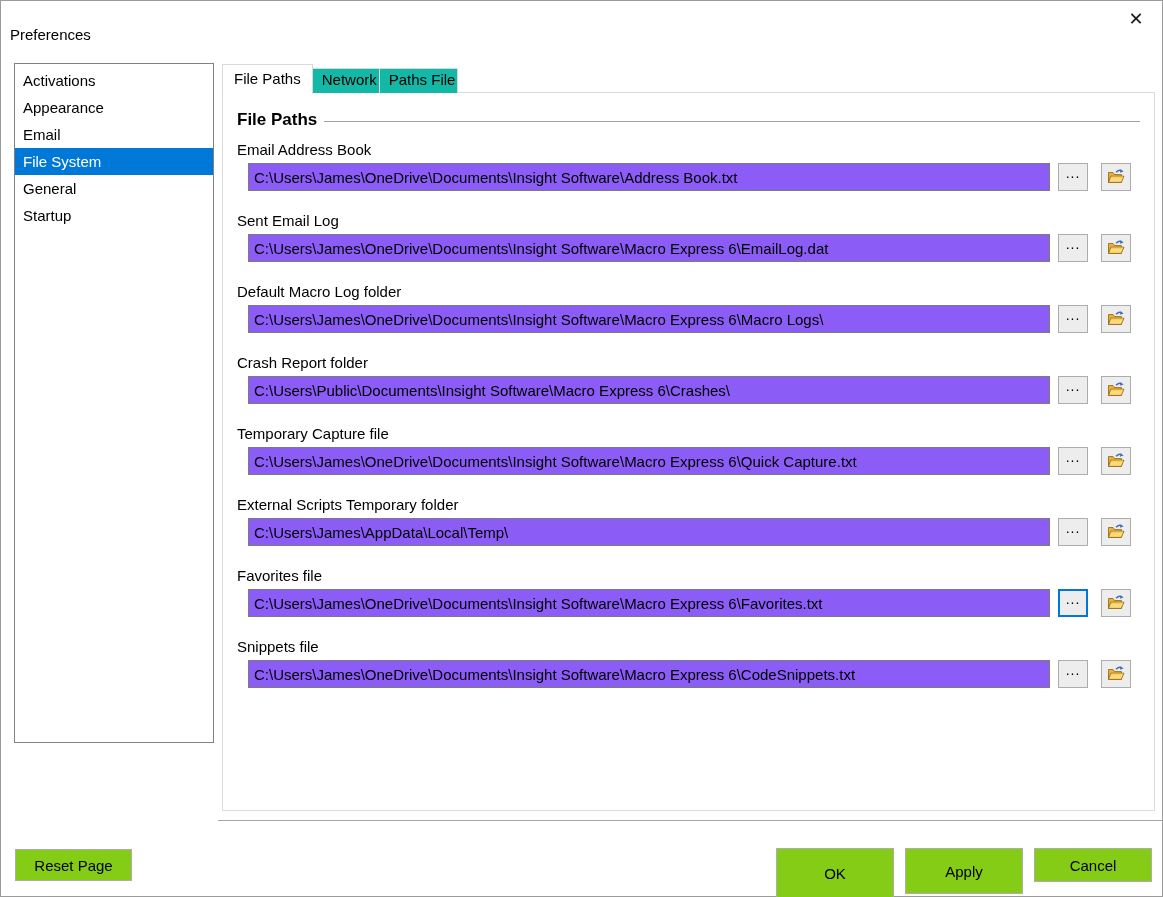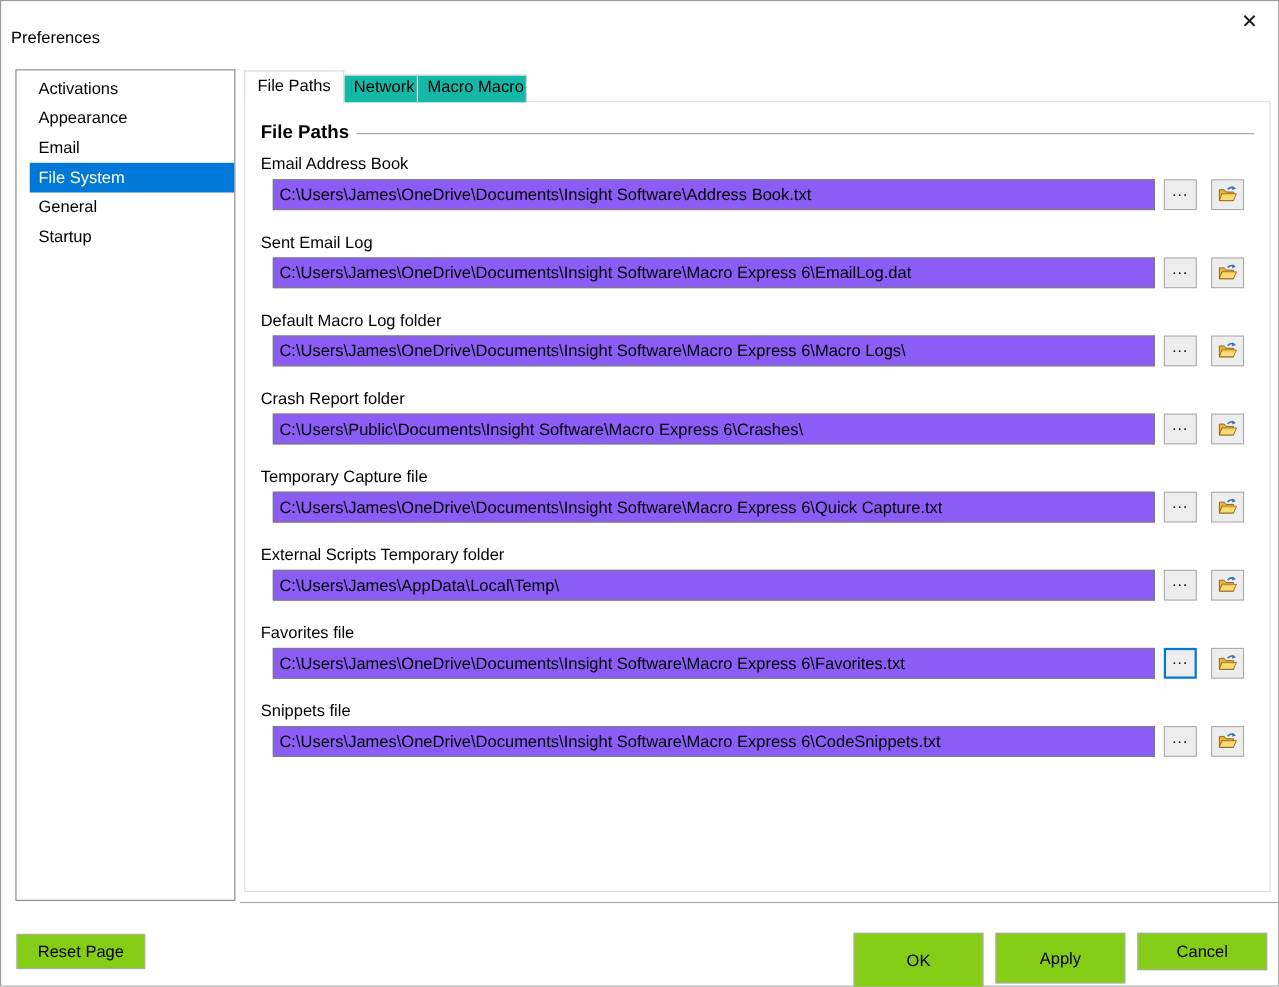--- a/index.html
+++ b/index.html
@@ -18,23 +18,23 @@
   
   .title-text { position:absolute; left:10px; top:26px; font-size:15px; }
   .close-btn {
     position:absolute; top:6px; right:14px; width:26px; height:26px;
     display:flex; align-items:center; justify-content:center;
     font-size:18px; font-weight:300; color:#1a1a1a; cursor:default;
     background:transparent; border:none; font-family:inherit;
   }
   
   .sidebar {
-    position:absolute; left:14px; top:63px; width:200px; height:756px;
+    position:absolute; left:14px; top:63px; width:200px; height:680px;
     background:#fff; border:1px solid #828282; box-sizing:border-box;
-    padding-top:3px; overflow:hidden;padding-left:12px;
+    padding-top:3px; overflow:hidden;
   }
   .sidebar-item { height:27px; line-height:27px; padding-left:8px; cursor:default; }
   .sidebar-item.selected { background:#0078d7; color:#ffffff; }
   
   .tabstrip {
     position:absolute; left:222px; top:63px; height:30px;
     display:flex; align-items:flex-end; z-index:2;
   }
   .tab {
     background:#14b8a6; border:1px solid #d9d9d9; border-bottom:none;
@@ -122,21 +122,21 @@
   </div>
 
 <div class="tabstrip" id="tabstrip">
     <div class="tab active">
     <span>File Paths</span>
   </div>
     <div class="tab">
     <span>Network</span>
   </div>
     <div class="tab">
-    <span>Macro Macro</span>
+    <span>Paths File</span>
   </div>
   </div>
 
 <div class="tab-panel">
   <div class="group-header">
     <span class="group-title">File Paths</span>
     <span class="group-line"></span>
   </div>
   <div class="rows" id="rows">
       <div class="field-row">

